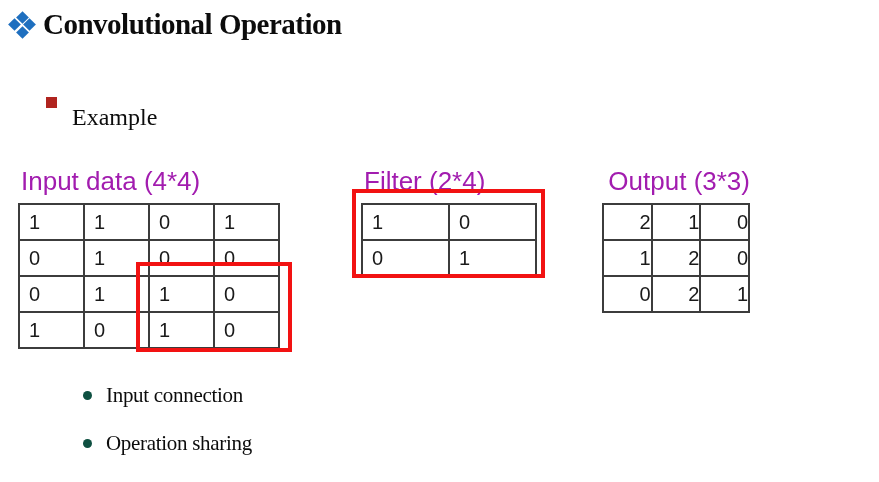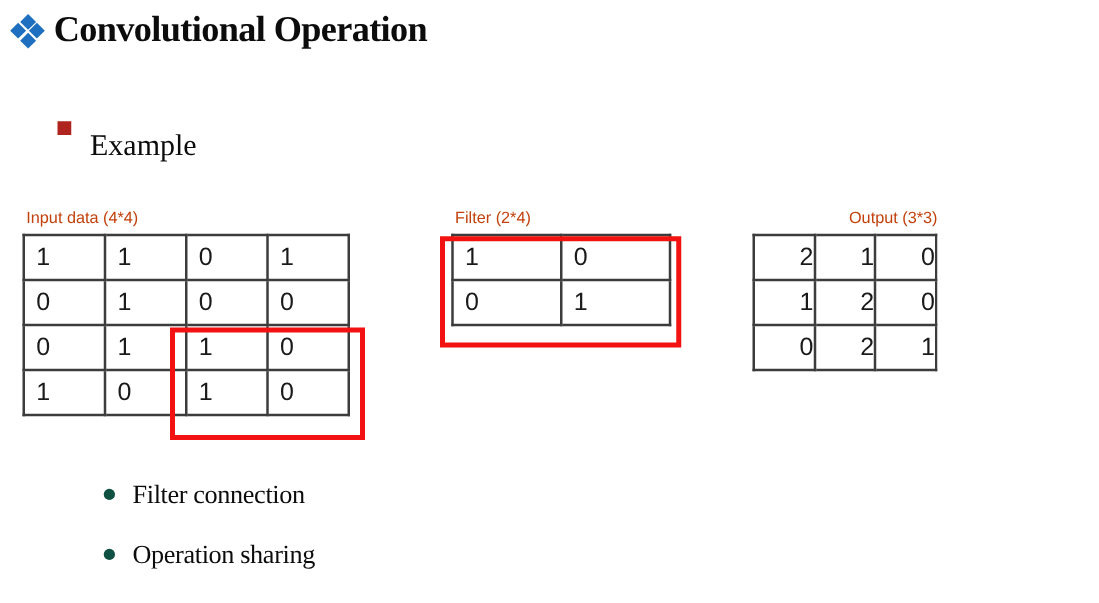--- a/index.html
+++ b/index.html
@@ -62,22 +62,22 @@
     background: var(--example-bullet-red, #b0241f);
     margin-top: 2px;
     flex: 0 0 auto;
   }
   .example-text { font-size: 24px; color: #0c0c0c; margin-top: 32px; }
 
   
   .tgroup { position: absolute; top: 166px; }
   .tlabel {
     font-family: "Liberation Sans", sans-serif;
-    font-size: 13px;
-    color: #c2410c;
+    font-size: 26px;
+    color: #a21caf;
     padding-left: 3px;
     margin-bottom: 6px;
     white-space: nowrap;
   }
   table.grid {
     border-collapse: collapse;
     font-family: "Liberation Sans", sans-serif;
     font-size: 20px;
     color: #1a1a1a;
   }
@@ -214,21 +214,21 @@
     </tbody>
       </table>
   </div>
 
   <div class="hl hl-input"></div>
   <div class="hl hl-filter"></div>
 
   <ul class="bullets">
     <li>
       <span class="dot"></span>
-      <span class="bullet-text">Filter connection</span>
+      <span class="bullet-text">Input connection</span>
     </li>
     <li>
       <span class="dot"></span>
       <span class="bullet-text">Operation sharing</span>
     </li>
   </ul>
 
 </div>
 
 </body></html>

